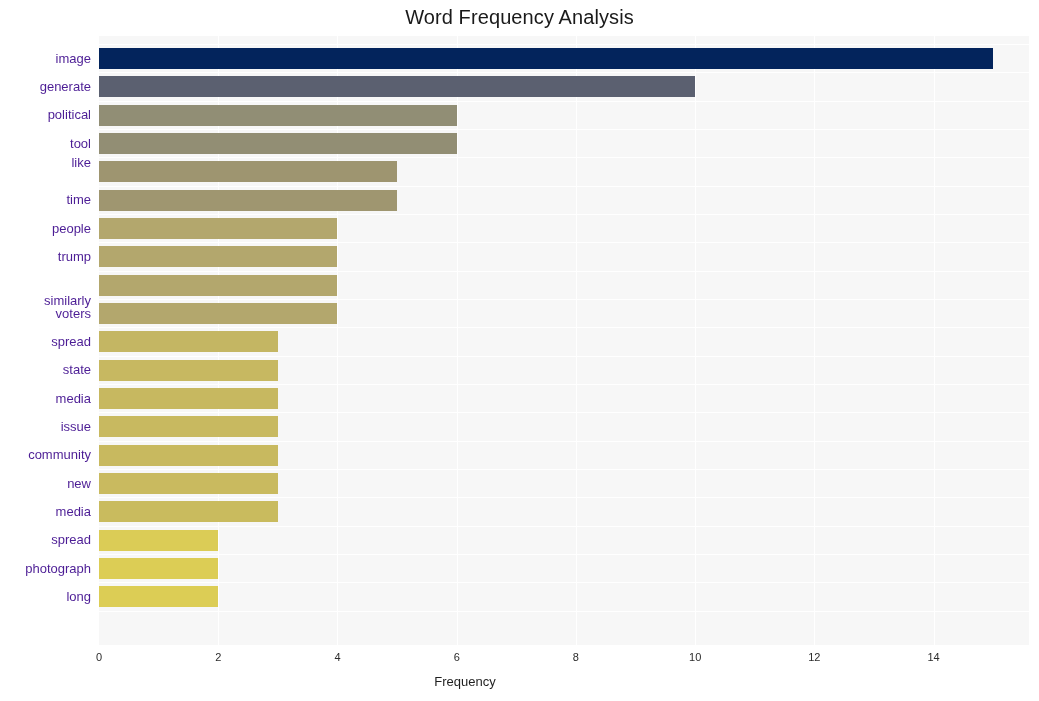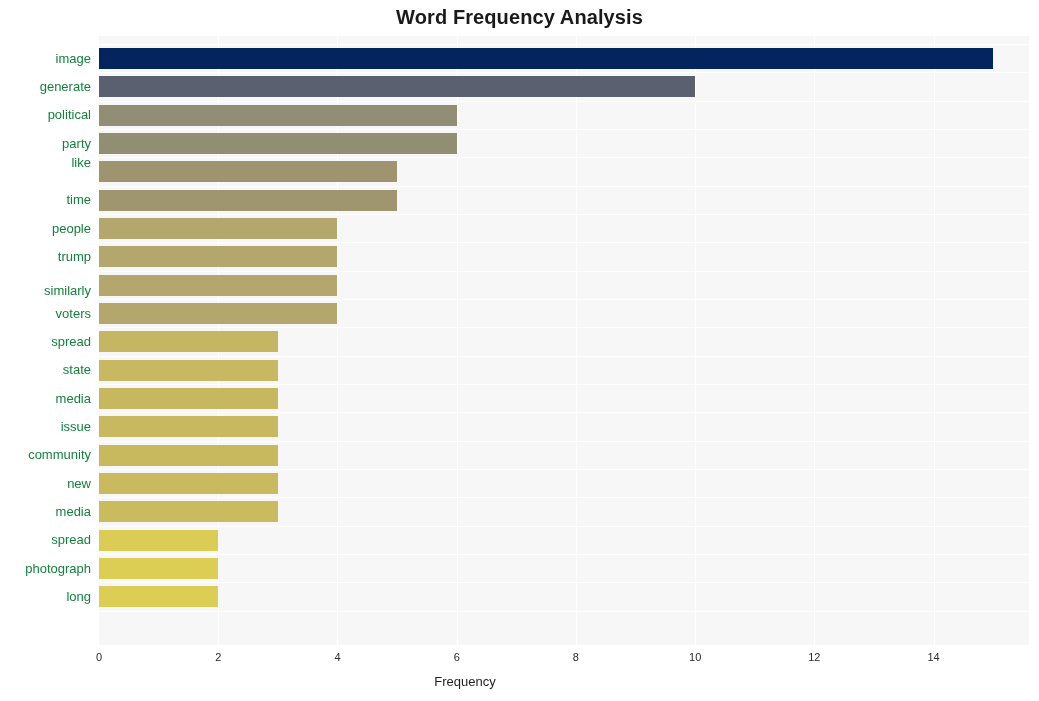--- a/index.html
+++ b/index.html
@@ -22,21 +22,21 @@
   }
 
   
   #chart-title {
     position: absolute;
     left: 0;
     top: 6px;
     width: 1039px;
     text-align: center;
     font-size: 20px;
-    font-weight: bold;
+    font-weight: normal;
     color: #1a1a1a;
     letter-spacing: 0.1px;
   }
 
   
   #plot-area {
     position: absolute;
     left: 99px;
     top: 36px;
     width: 930px;
@@ -73,21 +73,21 @@
     top: 36px;
     width: 91px;
     height: 609px;
   }
   .ytick {
     position: absolute;
     right: 0;
     width: 91px;
     text-align: right;
     font-size: 13px;
-    color: #15803d;
+    color: #4c1d95;
     line-height: 14px;
   }
 
   
   #x-axis {
     position: absolute;
     left: 99px;
     top: 645px;
     width: 930px;
     height: 24px;
@@ -171,26 +171,26 @@
         <div class="bar" title="spread: 2" style="top: 494px; width: 119.231px; background: rgb(219, 204, 86);"></div>
         <div class="bar" title="photograph: 2" style="top: 522px; width: 119.231px; background: rgb(220, 205, 85);"></div>
         <div class="bar" title="long: 2" style="top: 550px; width: 119.231px; background: rgb(220, 205, 85);"></div>
       </div>
   </div>
 
   <div id="y-axis">
       <div class="ytick" style="top: 16px;">image</div>
       <div class="ytick" style="top: 44px;">generate</div>
       <div class="ytick" style="top: 72px;">political</div>
-      <div class="ytick" style="top: 101px;">party</div>
+      <div class="ytick" style="top: 101px;">tool</div>
       <div class="ytick" style="top: 120px;">like</div>
       <div class="ytick" style="top: 157px;">time</div>
       <div class="ytick" style="top: 186px;">people</div>
       <div class="ytick" style="top: 214px;">trump</div>
-      <div class="ytick" style="top: 248px;">similarly</div>
+      <div class="ytick" style="top: 258px;">similarly</div>
       <div class="ytick" style="top: 271px;">voters</div>
       <div class="ytick" style="top: 299px;">spread</div>
       <div class="ytick" style="top: 327px; margin-left: 27px;">state</div>
       <div class="ytick" style="top: 356px; padding-left: 48px;">media</div>
       <div class="ytick" style="top: 384px;">issue</div>
       <div class="ytick" style="top: 412px;">community</div>
       <div class="ytick" style="top: 441px;">new</div>
       <div class="ytick" style="top: 469px;">media</div>
       <div class="ytick" style="top: 497px;">spread</div>
       <div class="ytick" style="top: 526px;">photograph</div>

